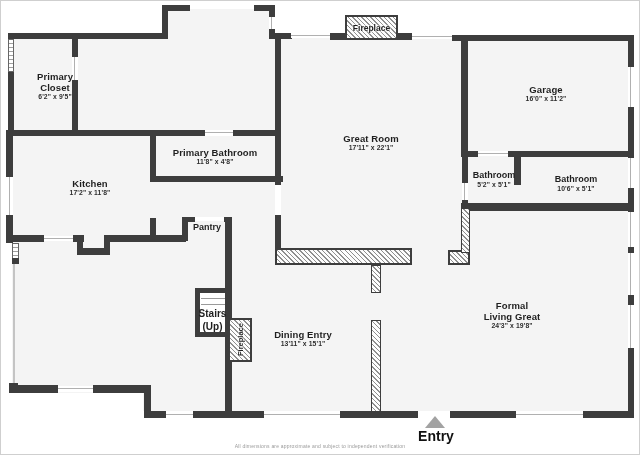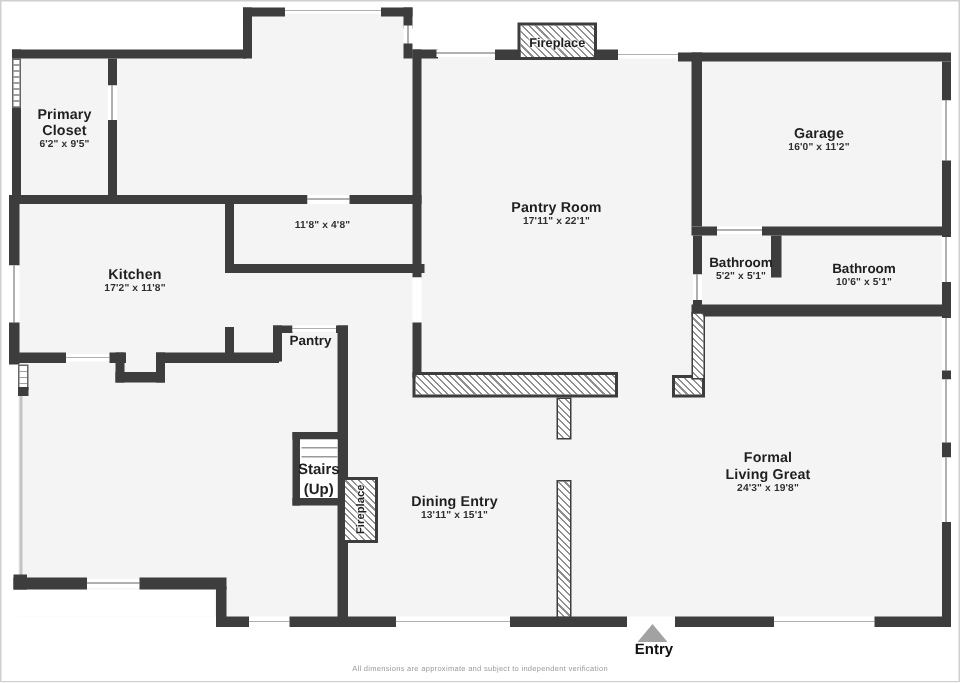--- a/index.html
+++ b/index.html
@@ -21,21 +21,21 @@
   .lbl{position:absolute;text-align:center;color:#1f1f1f;line-height:1.18;}
   .name{display:block;font-weight:700;font-size:9.5px;letter-spacing:.1px;}
   .name-sm{display:block;font-weight:700;font-size:9px;}
   .dims{display:block;font-weight:700;font-size:6.8px;color:#2e2e2e;letter-spacing:.1px;}
   .fp-top-text{position:absolute;left:0;top:0;width:100%;height:100%;display:flex;align-items:center;justify-content:center;
          font-weight:700;font-size:8.5px;color:#1f1f1f;text-shadow:0 0 2px #fff,0 0 2px #fff,0 0 3px #fff;}
   .fp-side-text{position:absolute;left:0;top:0;width:100%;height:100%;display:flex;align-items:center;justify-content:center;
          writing-mode:vertical-rl;transform:rotate(180deg);
          font-weight:700;font-size:7.5px;color:#1f1f1f;text-shadow:0 0 2px #fff,0 0 2px #fff,0 0 3px #fff;}
   .entry-arrow{position:absolute;width:0;height:0;border-left:10px solid transparent;border-right:10px solid transparent;border-bottom:12px solid #a2a2a2;}
-  .entry-lbl{position:absolute;font-weight:700;font-size:10px;color:#111;text-align:center;}
+  .entry-lbl{position:absolute;font-weight:700;font-size:14px;color:#111;text-align:center;}
   .stairs-lbl{position:absolute;text-align:center;font-weight:700;font-size:10px;color:#1f1f1f;line-height:1.3;}
   .stairs-line{display:block;}
   .disclaimer{position:absolute;left:0;top:443px;width:100%;text-align:center;font-size:5px;color:#9a9a9a;letter-spacing:.2px;}
 </style>
 </head>
 <body>
 
 <div class="canvas">
 
   <div class="fill" style="left:12px;top:35px;width:618px;height:376px;"></div>
@@ -151,33 +151,34 @@
   <div class="hatch-noborder" style="left:371px;top:265px;width:10px;height:28px;"></div>
   <div class="hatch-noborder" style="left:371px;top:320px;width:10px;height:92px;"></div>
 
   <div class="hatch" style="left:345px;top:15px;width:53px;height:25px;">
     <span class="fp-top-text">Fireplace</span>
   </div>
   <div class="hatch" style="left:228px;top:318px;width:24px;height:44px;">
     <span class="fp-side-text">Fireplace</span>
   </div>
 
-  <div class="lbl" style="left:14px;top:71px;width:58px;">
+  <div class="lbl" style="left:26px;top:71px;width:58px;">
     <span class="name">Primary Closet</span>
     <span class="dims">6'2" x 9'5"</span>
   </div>
   <div class="lbl" style="left:321px;top:133px;width:100px;">
-    <span class="name">Pantry Room</span>
+    <span class="name">Great Room</span>
     <span class="dims">17'11" x 22'1"</span>
   </div>
   <div class="lbl" style="left:496px;top:84px;width:100px;">
     <span class="name">Garage</span>
     <span class="dims">16'0" x 11'2"</span>
   </div>
   <div class="lbl" style="left:145px;top:147px;width:140px;">
+    <span class="name">Primary Bathroom</span>
     <span class="dims">11'8" x 4'8"</span>
   </div>
   <div class="lbl" style="left:40px;top:178px;width:100px;">
     <span class="name">Kitchen</span>
     <span class="dims">17'2" x 11'8"</span>
   </div>
   <div class="lbl" style="left:466px;top:170px;width:56px;">
     <span class="name-sm">Bathroom</span>
     <span class="dims">5'2" x 5'1"</span>
   </div>

